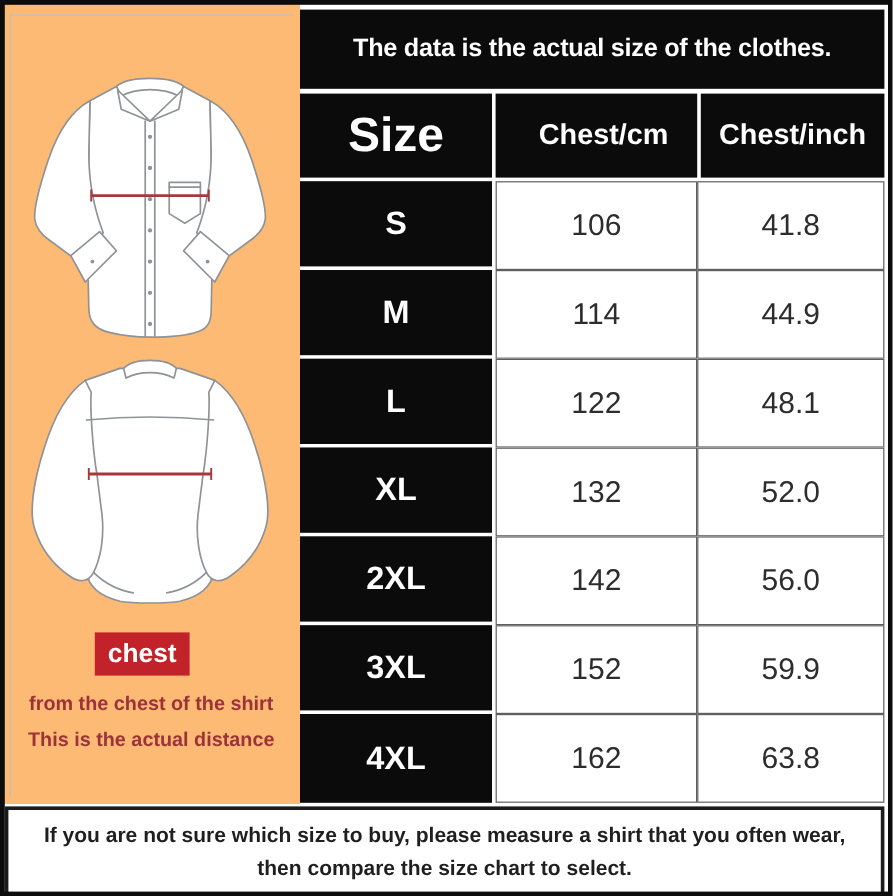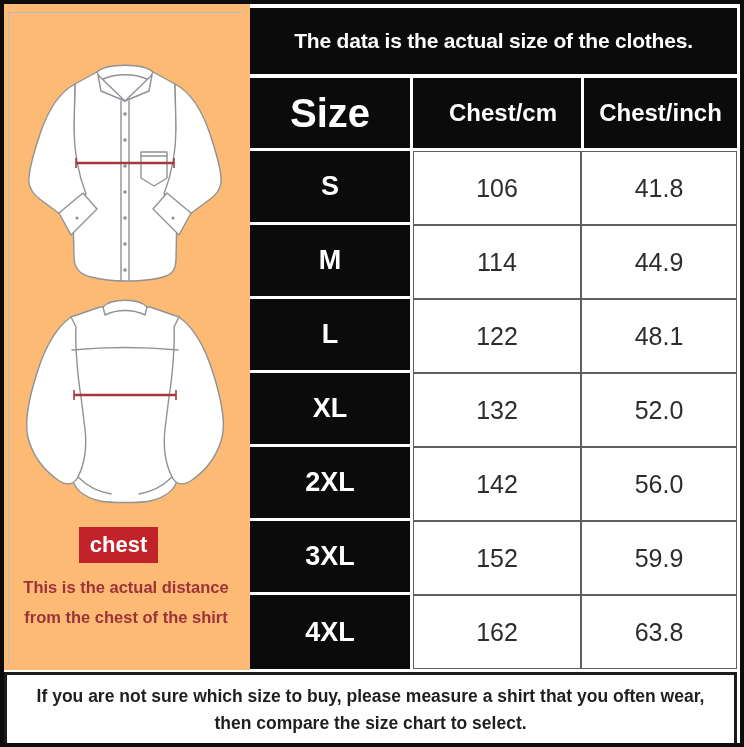--- a/index.html
+++ b/index.html
@@ -130,22 +130,22 @@
         <path d="M59,103 L59,113" stroke-width="1.6"></path>
         <path d="M161,103 L161,113" stroke-width="1.6"></path>
       </g>
     </svg>
 
     <div class="chest-label">
       <span>chest</span>
     </div>
 
     <div class="caption">
+      <div>from the chest of the shirt</div>
       <div>This is the actual distance</div>
-      <div>from the chest of the shirt</div>
     </div>
   </div>
 
   <div class="stable">
     <div class="ttl">The data is the actual size of the clothes.</div>
 
     <div class="hrow">
       <div class="hcell h-size">Size</div>
       <div class="hcell h-cm">Chest/cm</div>
       <div class="hcell h-inch">Chest/inch</div>

